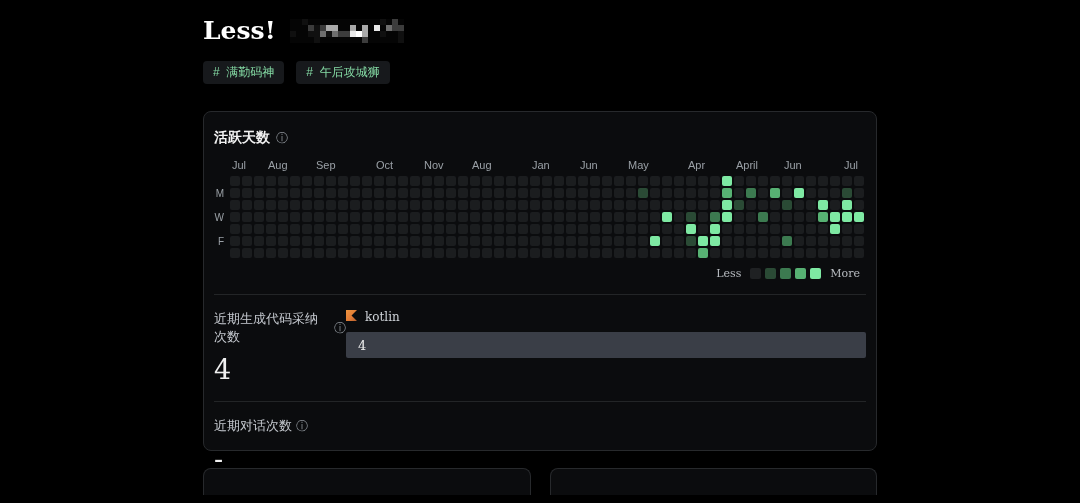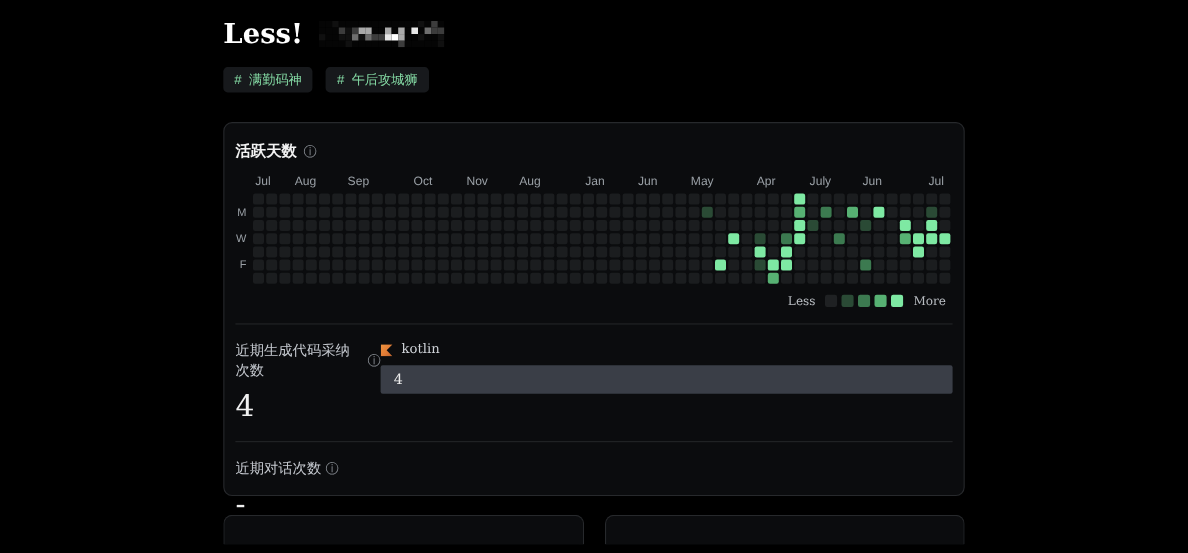--- a/index.html
+++ b/index.html
@@ -29,21 +29,21 @@
   .legend-row{display:flex;justify-content:flex-end;align-items:center;gap:4px;margin-top:9px;height:12px;padding-right:1px;}
   .legend-text{font-family:"DejaVu Serif",serif;font-size:11px;color:#b9bdc2;margin:0 5px;}
   .swatch{width:11px;height:11px;border-radius:2px;}
   .divider{height:1px;background:#232527;margin-top:15px;}
   
   .stat-row{display:flex;margin-top:15px;}
   .stat-left{width:132px;flex:none;}
   .stat-label{display:flex;align-items:center;gap:4px;font-size:13px;color:#c6cad0;}
   .stat-value{margin-top:8px;font-family:"DejaVu Serif",serif;font-size:27px;color:#f0f0f0;line-height:32px;}
   .stat-chart{flex:1;}
-  .series-row{display:flex;align-items:flex-end;gap:8px;height:14px;}
+  .series-row{display:flex;align-items:flex-start;gap:8px;height:14px;}
   .kotlin-icon{width:11px;height:11px;background:linear-gradient(135deg,#f0953f 0%,#e07a35 60%,#b55f2e 100%);clip-path:polygon(0 0,100% 0,50% 50%,100% 100%,0 100%);}
   .series-name{font-family:"DejaVu Serif",serif;font-size:12px;color:#cfd3d8;}
   .bar-track{margin-top:8px;height:26px;}
   .bar{height:26px;background:#3a3e47;border-radius:2px;display:flex;align-items:center;padding-left:12px;box-sizing:border-box;}
   .bar-label{font-family:"DejaVu Serif",serif;font-size:13px;color:#ececec;}
   
   .bottom-cards{display:flex;gap:19px;margin-top:17px;}
   .mini-card{flex:1;height:26px;background:#0b0c0e;border:1px solid #27292c;border-bottom:none;border-radius:8px 8px 0 0;}
 </style>
 </head>
@@ -151,21 +151,21 @@
           <span class="month-label" style="left: 2px;">Jul</span>
           <span class="month-label" style="left: 38px;">Aug</span>
           <span class="month-label" style="left: 86px;">Sep</span>
           <span class="month-label" style="left: 146px;">Oct</span>
           <span class="month-label" style="left: 194px;">Nov</span>
           <span class="month-label" style="left: 242px;">Aug</span>
           <span class="month-label" style="left: 302px;">Jan</span>
           <span class="month-label" style="left: 350px;">Jun</span>
           <span class="month-label" style="left: 398px;">May</span>
           <span class="month-label" style="left: 458px;">Apr</span>
-          <span class="month-label" style="left: 506px;">July</span>
+          <span class="month-label" style="left: 506px;">April</span>
           <span class="month-label" style="left: 554px;">Jun</span>
           <span class="month-label" style="left: 614px;">Jul</span>
         </div>
       <div class="day-labels">
           <span class="day-label" style="top: 13px;">M</span>
           <span class="day-label" style="top: 37px;">W</span>
           <span class="day-label" style="top: 61px;">F</span>
         </div>
       <div class="grid">
           <div class="cell" style="left: 0px; top: 0px; background: rgb(27, 29, 31);"></div>

